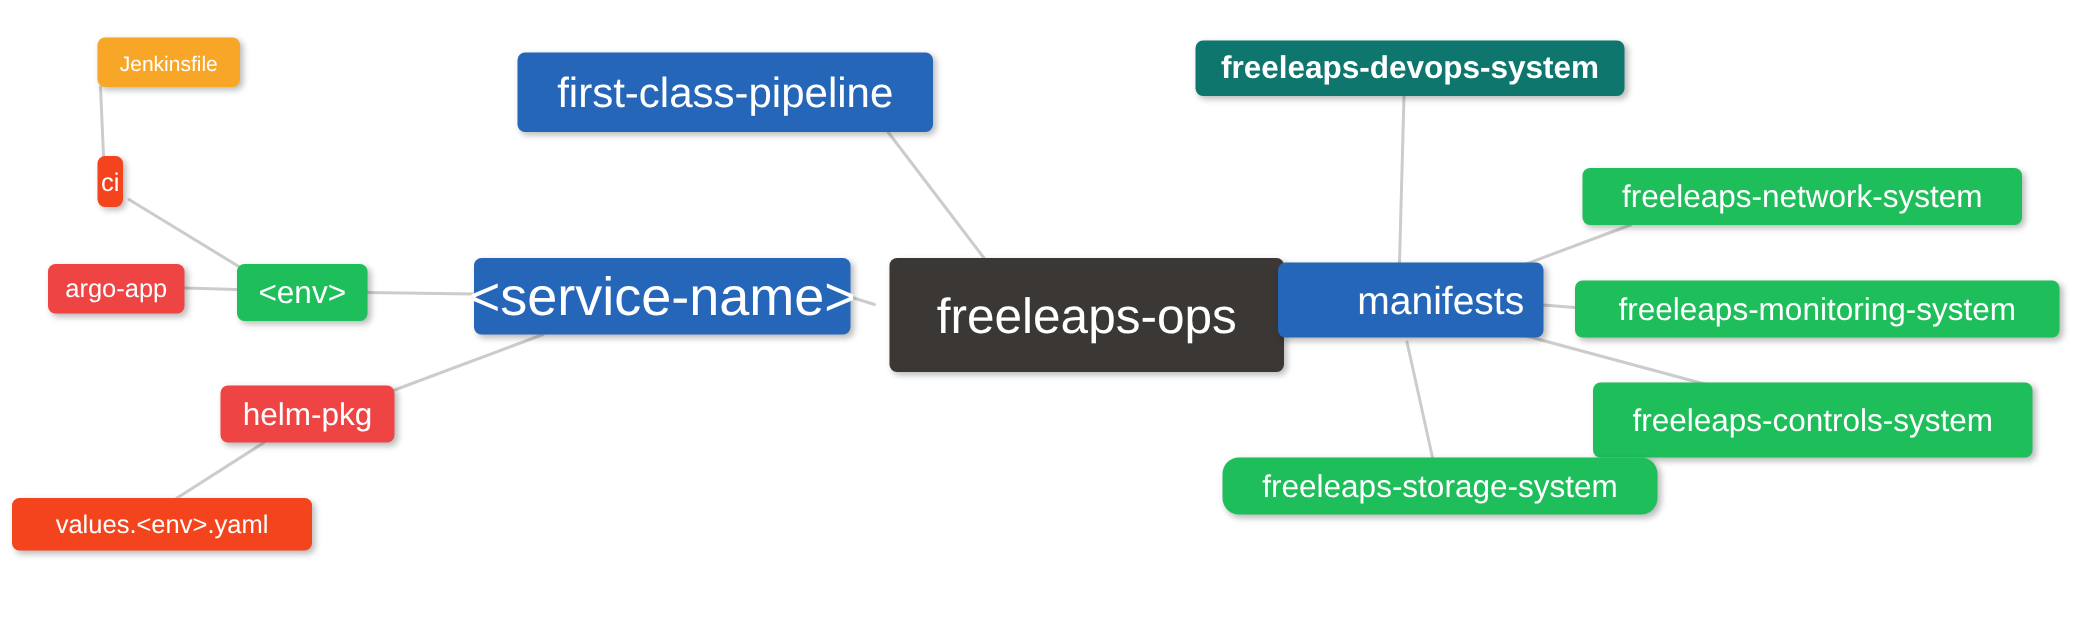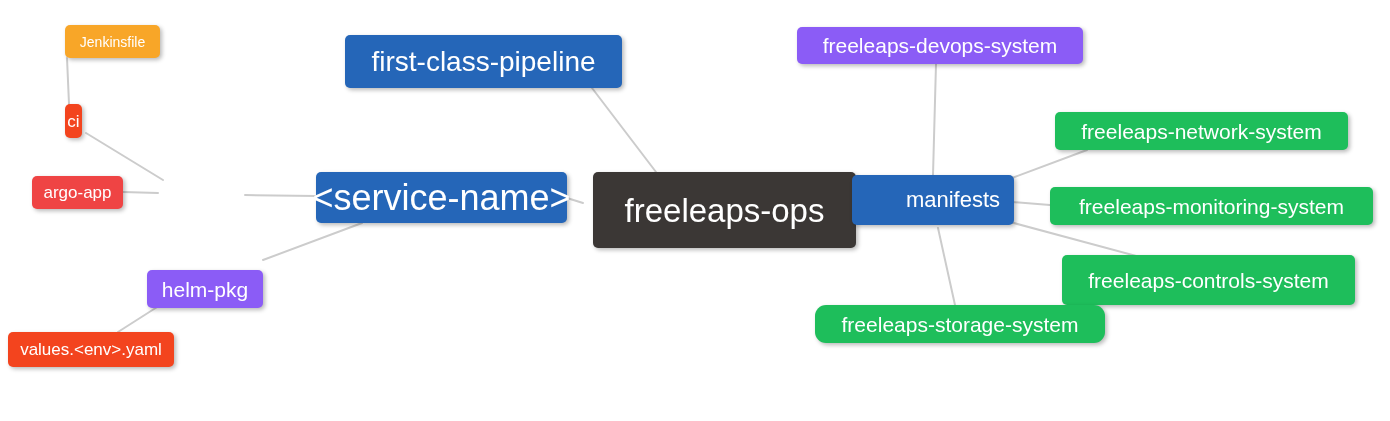--- a/index.html
+++ b/index.html
@@ -35,25 +35,25 @@
     cursor: pointer;
     box-sizing: border-box;
     line-height: 1;
   }
   
   .n-jenkinsfile        { left: 20px;   top: 25px;  width: 95px;  height: 33px; font-size: 14px; margin-left: 45px; }
   .n-ci                 { left: 65px;   top: 104px; width: 17px;  height: 34px; font-size: 17px; }
   .n-argo-app           { left: 32px;   top: 176px; width: 91px;  height: 33px; font-size: 17px; }
   .n-env                { left: 158px;  top: 176px; width: 87px;  height: 38px; font-size: 21px; }
   .n-helm-pkg           { left: 147px;  top: 257px; width: 116px; height: 38px; font-size: 21px; }
-  .n-values-env-yaml    { left: 8px;    top: 332px; width: 166px; height: 35px; font-size: 17px; }
+  .n-values-env-yaml    { left: 8px;    top: 332px; width: 200px; height: 35px; font-size: 17px; }
   .n-first-class-pipeline { left: 315px; top: 35px; width: 277px; height: 53px; font-size: 28px; margin-left: 30px; }
   .n-service-name       { left: 316px;  top: 172px; width: 251px; height: 51px; font-size: 36px; }
   .n-freeleaps-ops      { left: 593px;  top: 172px; width: 263px; height: 76px; font-size: 33px; }
-  .n-manifests          { left: 852px;  top: 175px; width: 162px; height: 50px; font-size: 22px; padding-left: 40px; }
+  .n-manifests          { left: 852px;  top: 175px; width: 177px; height: 50px; font-size: 26px; padding-left: 40px; }
   .n-devops-system      { left: 797px;  top: 27px;  width: 286px; height: 37px; font-size: 21px; }
   .n-network-system     { left: 1055px; top: 112px; width: 293px; height: 38px; font-size: 21px; }
   .n-monitoring-system  { left: 1050px; top: 187px; width: 323px; height: 38px; font-size: 21px; }
   .n-controls-system    { left: 1062px; top: 255px; width: 293px; height: 50px; font-size: 21px; }
   .n-storage-system     { left: 815px;  top: 305px; width: 290px; height: 38px; font-size: 21px; }
 </style>
 </head>
 <body>
 
 <div class="canvas">
@@ -71,25 +71,26 @@
     <line x1="936" y1="64" x2="933" y2="175"></line>
     <line x1="1012" y1="178" x2="1087" y2="150"></line>
     <line x1="1012" y1="202" x2="1050" y2="205"></line>
     <line x1="1010" y1="222" x2="1140" y2="257"></line>
     <line x1="938" y1="228" x2="955" y2="305"></line>
   </svg>
 
   <div class="node n-jenkinsfile" style="background: rgb(248, 166, 40);">Jenkinsfile</div>
   <div class="node n-ci" style="background: rgb(243, 68, 30);">ci</div>
   <div class="node n-argo-app" style="background: #ef4444;">argo-app</div>
-  <div class="node n-helm-pkg" style="background: #8b5cf6; margin-top: 13px;">helm-pkg</div>
+  <div class="node n-env" style="background: rgb(30, 190, 91);">&lt;env&gt;</div>
+  <div class="node n-helm-pkg" style="background: #ef4444;">helm-pkg</div>
   <div class="node n-values-env-yaml" style="background: rgb(243, 68, 30);">values.&lt;env&gt;.yaml</div>
   <div class="node n-first-class-pipeline" style="background: rgb(37, 102, 184);">first-class-pipeline</div>
   <div class="node n-service-name" style="background: rgb(37, 102, 184);">&lt;service-name&gt;</div>
   <div class="node n-freeleaps-ops" style="background: rgb(59, 55, 53);">freeleaps-ops</div>
   <div class="node n-manifests" style="background: rgb(37, 102, 184);">manifests</div>
-  <div class="node n-devops-system" style="background: #8b5cf6;">freeleaps-devops-system</div>
+  <div class="node n-devops-system" style="background: #0f766e; font-weight: bold;">freeleaps-devops-system</div>
   <div class="node n-monitoring-system" style="background: rgb(30, 190, 91);">freeleaps-monitoring-system</div>
   <div class="node n-network-system" style="background: rgb(30, 190, 91);">freeleaps-network-system</div>
   <div class="node n-controls-system" style="background: rgb(30, 190, 91);">freeleaps-controls-system</div>
   <div class="node n-storage-system" style="background: rgb(30, 190, 91); border-radius: 11px;">freeleaps-storage-system</div>
 
 </div>
 
 </body></html>

